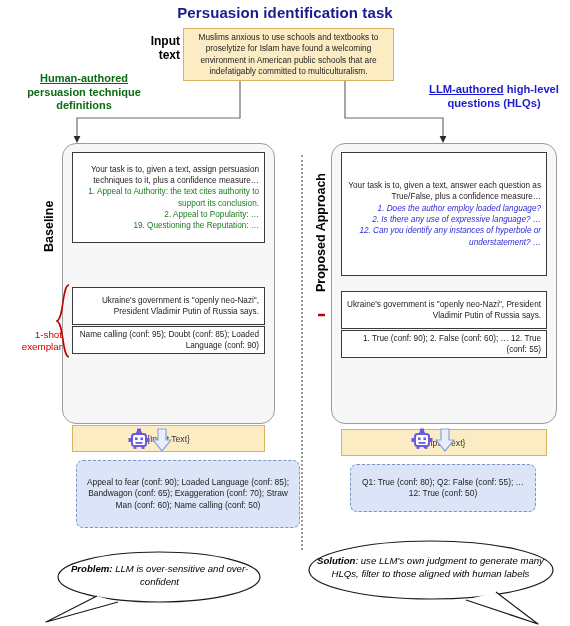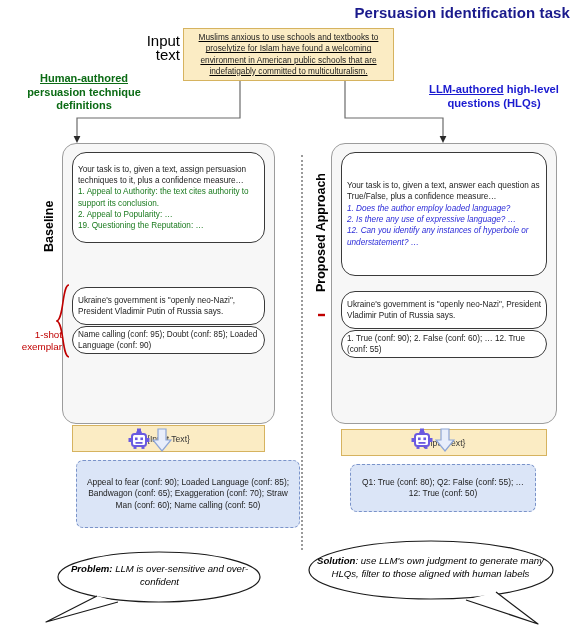--- a/index.html
+++ b/index.html
@@ -10,44 +10,43 @@
     width: 570px; height: 626px;
     position: relative;
     font-family: "Liberation Sans", sans-serif;
     overflow: hidden;
   }
   .abs { position: absolute; }
 
   
   #title {
     left: 0; top: 4px; width: 570px;
-    text-align: right;
+    text-align: center;
     color: #1a1a8c;
     font-size: 15px;
     font-weight: bold;
     letter-spacing: .1px;
   }
 
   
   #input-label {
     left: 140px; top: 34px; width: 40px;
     text-align: right;
     color: #000;
-    font-size: 15px;
-    font-weight: normal;
+    font-size: 12px;
+    font-weight: bold;
     line-height: 14px;
   }
   #input-box {
     left: 183px; top: 28px; width: 211px; height: 53px;
     background: #fbecc4;
     border: 1px solid #d6b35f;
     box-sizing: border-box;
     display: flex; align-items: center; justify-content: center;
     padding: 2px 5px;
-    text-decoration: underline;
   }
   #input-box .txt {
     font-size: 8.3px;
     line-height: 11.2px;
     color: #222;
     text-align: center;
   }
 
   
   #human-head {
@@ -94,24 +93,24 @@
     border-radius: 14px;
     box-sizing: border-box;
   }
   #panel-left  { left: 62px;  top: 143px; width: 213px; height: 281px; }
   #panel-right { left: 331px; top: 143px; width: 226px; height: 281px; }
 
   
   .wbox {
     background: #ffffff;
     border: 1px solid #3a3a3a;
-    border-radius: 14px;
+    border-radius: 0;
     box-sizing: border-box;
     display: flex; align-items: center; justify-content: center;
-    text-align: left;
+    text-align: right;
     padding: 3px 5px;
   }
   .wbox .line { display: block; }
   .prompt-text { font-size: 8.2px; line-height: 11.3px; color: #222; }
   .green { color: #1a7a1e; }
   .blue  { color: #2b2bd8; font-style: italic; }
 
   #prompt-left  { left: 72px;  top: 152px; width: 193px; height: 91px; }
   #prompt-right { left: 341px; top: 152px; width: 206px; height: 124px; }
 

